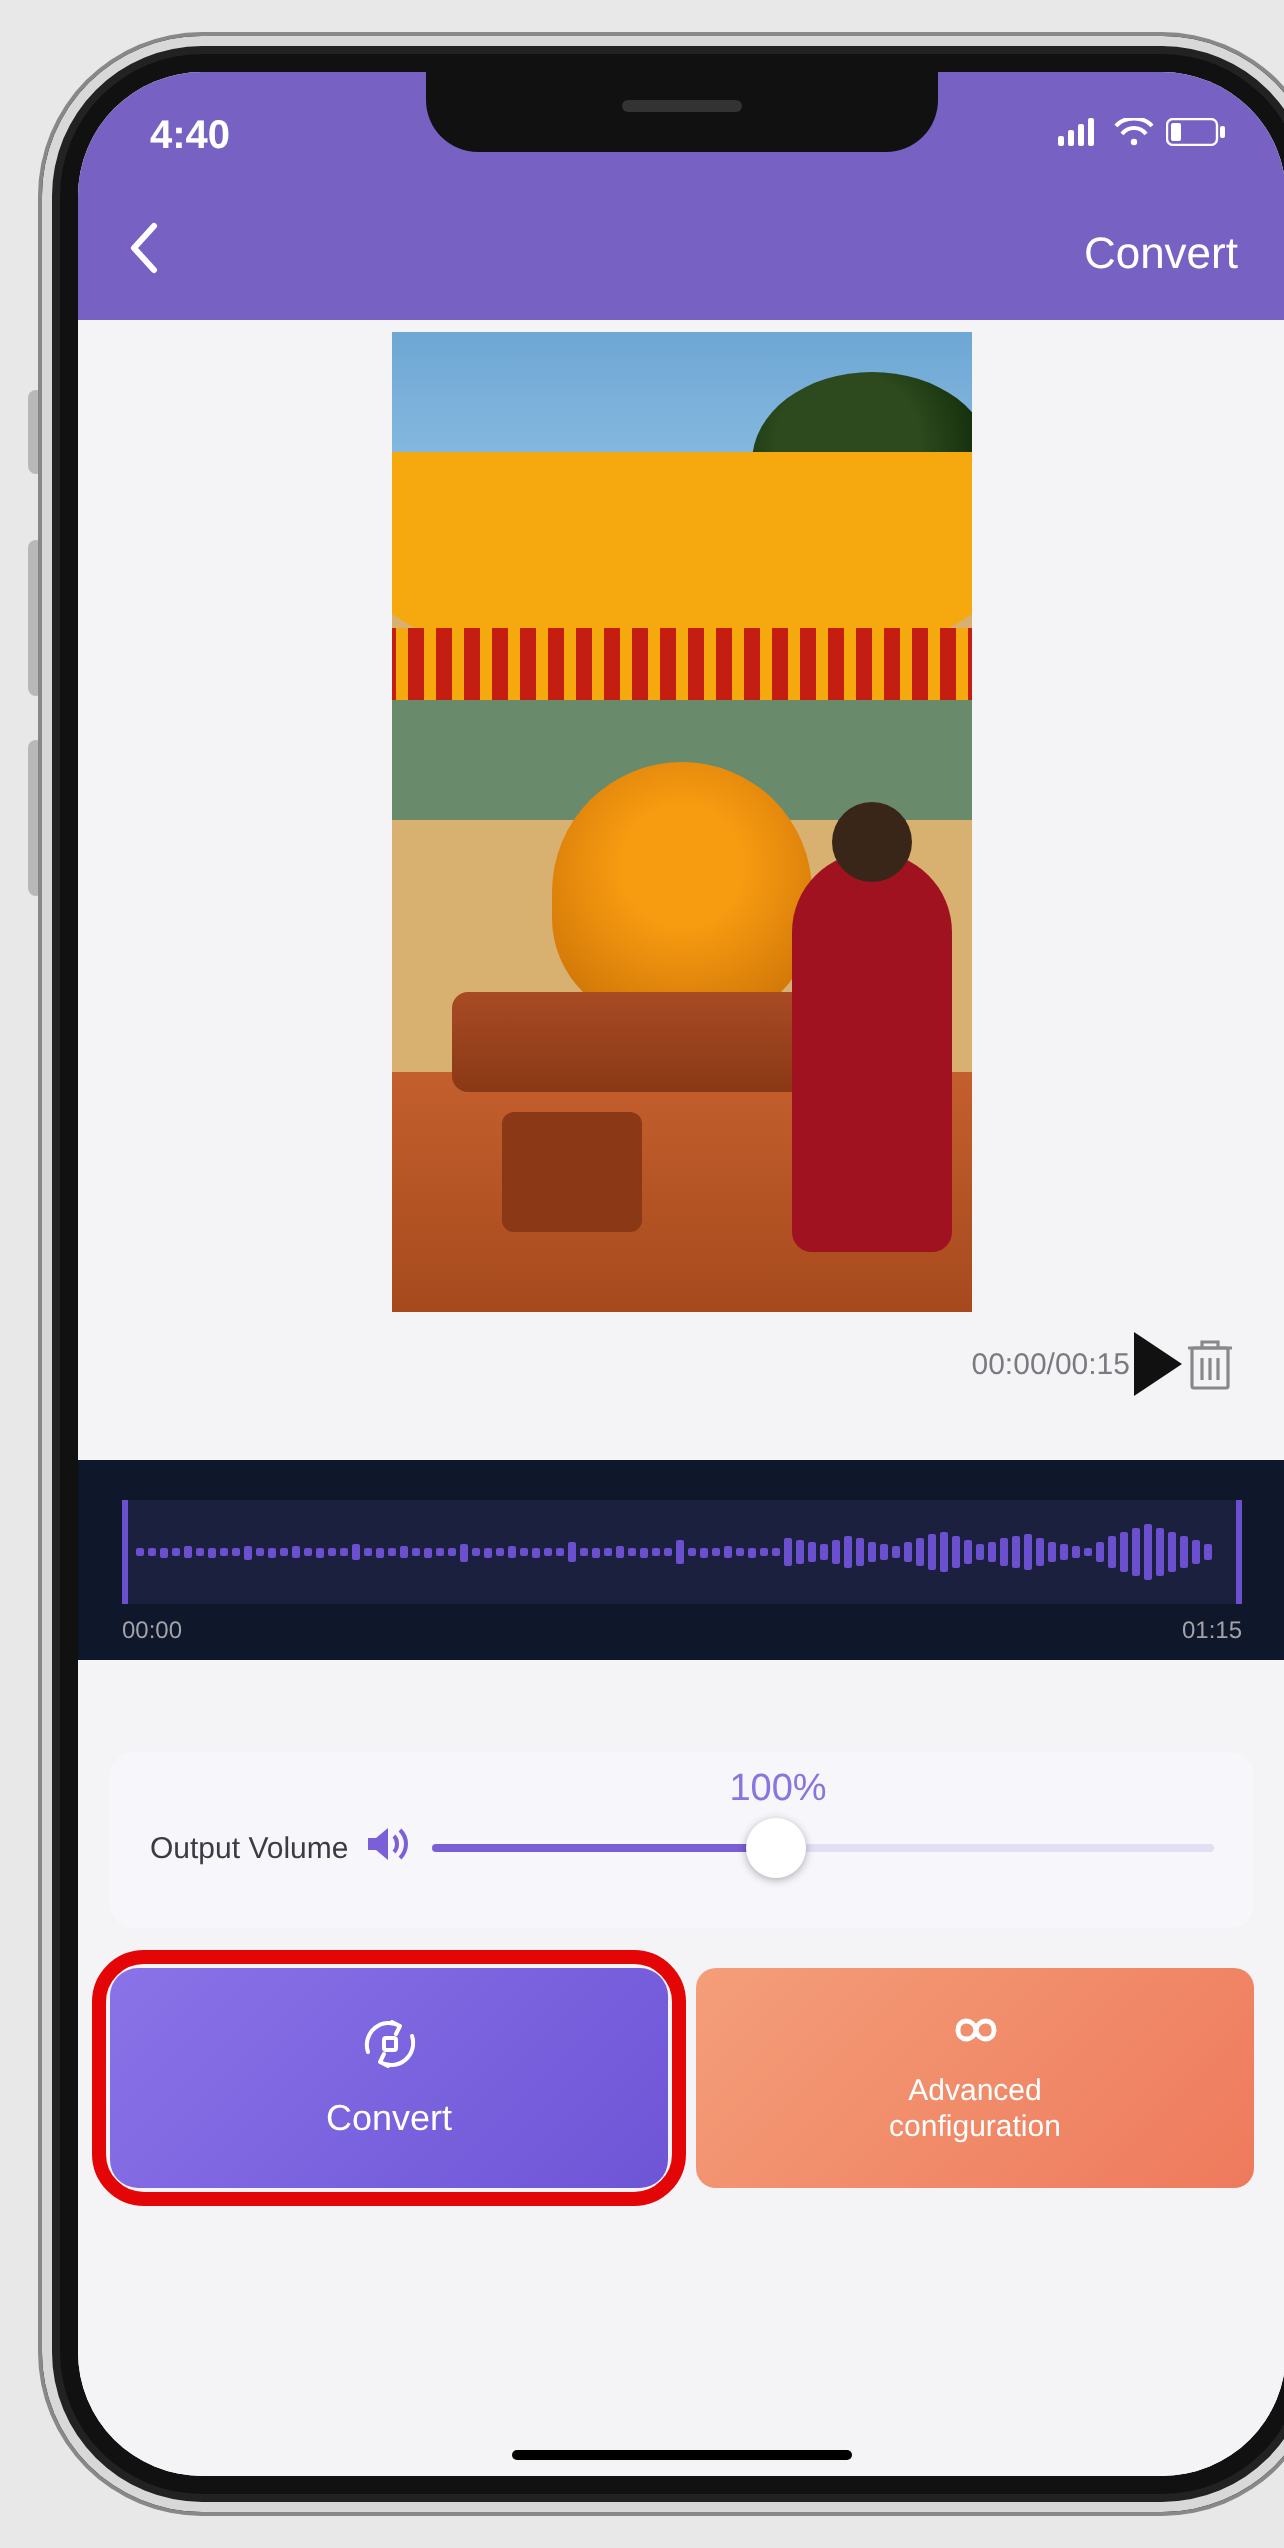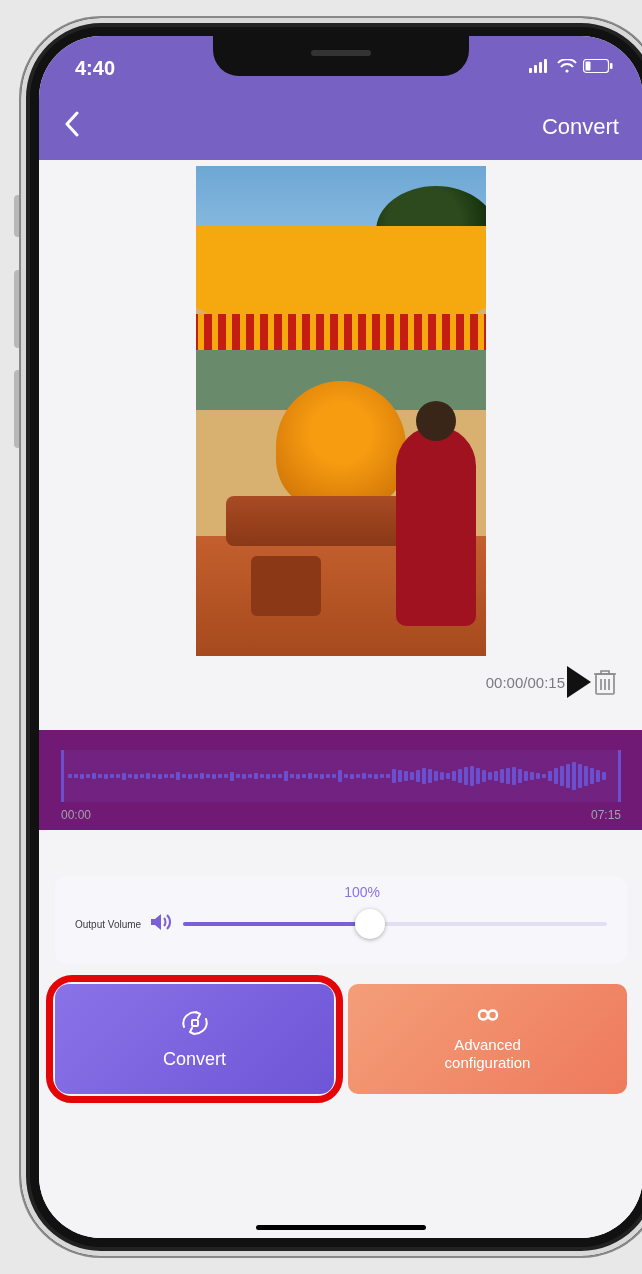--- a/index.html
+++ b/index.html
@@ -66,31 +66,31 @@
   .floor { position:absolute; bottom:0; left:0; right:0; height:120px; background:linear-gradient(#c45f2e,#a64a1d);}
   .stool { position:absolute; bottom:40px; left:55px; width:70px; height:60px; background:#8a3816; border-radius:6px;}
   
   .controls-row {
     display:flex; align-items:center; justify-content:flex-end; padding: 10px 6px 14px 6px;
   }
   .time-text { color:#7a7a80; font-size:15px;}
   .play-btn svg { display:block;}
   .trash-btn svg { display:block;}
   
-  .wave-card { background:#701a75; margin: 18px 0 0 0; padding: 20px 22px 8px 22px;}
+  .wave-card { background:#0f172a; margin: 18px 0 0 0; padding: 20px 22px 8px 22px;}
   .wave-box { border-left:3px solid #6a4fcf; border-right:3px solid #6a4fcf; height:52px; display:flex; align-items:center; gap:2px; padding:0 4px;
     background: linear-gradient(rgba(120,95,210,0.12),rgba(120,95,210,0.12));}
   .wave-box .bar { width:4px; background:#6a4fcf; border-radius:1px;}
   .wave-labels { display:flex; justify-content:space-between; color:#a2a2aa; font-size:12px; margin-top:6px;}
   
   .settings-card { background:#f6f6fb; margin: 46px 16px 0 16px; border-radius:12px; padding: 28px 20px 20px 20px; position:relative;}
   .volume-row { display:flex; align-items:center; gap:10px;}
-  .label { color:#3b3b42; font-size:10px;}
+  .label { color:#3b3b42; font-size:15px;}
   .vol-wrap { flex:1; position:relative; height:40px; display:flex; align-items:center;}
-  .vol-pct { position:absolute; top:-20px; left:38%; color:#8a74df; font-size:14px;}
+  .vol-pct { position:absolute; top:-20px; left:38%; color:#8a74df; font-size:19px;}
   .track { position:relative; height:4px; background:#e2dff4; width:100%; border-radius:2px;}
   .track .fill { position:absolute; left:0; top:0; bottom:0; width:44%; background:#7a5fd6; border-radius:2px;}
   .thumbk { position:absolute; left:44%; top:50%; transform:translate(-50%,-50%); width:30px; height:30px; background:#fff; border-radius:50%; box-shadow:0 1px 4px rgba(0,0,0,0.3);}
   .format-row { display:flex; align-items:center; gap:16px; margin-top:28px;}
   .fmt { font-size:17px; color:#c3c3cd; padding:6px 12px; border-radius:8px; cursor:pointer;}
   .fmt.selected { background:#e4ddfb; color:#6a4fcf; font-weight:500;}
   
   .actions { display:flex; gap:14px; margin: 20px 16px 0 16px;}
   .action-btn { flex:1; height:110px; border-radius:14px; display:flex; flex-direction:column; align-items:center; justify-content:center; color:#fff; gap:8px; cursor:pointer;}
   .btn-convert { background: linear-gradient(135deg,#8a73e8,#6d55d6); position:relative;}
@@ -284,21 +284,21 @@
             <div class="bar" style="height: 24px;"></div>
             <div class="bar" style="height: 28px;"></div>
             <div class="bar" style="height: 24px;"></div>
             <div class="bar" style="height: 20px;"></div>
             <div class="bar" style="height: 16px;"></div>
             <div class="bar" style="height: 12px;"></div>
             <div class="bar" style="height: 8px;"></div>
           </div>
         <div class="wave-labels">
           <span>00:00</span>
-          <span>07:15</span>
+          <span>01:15</span>
         </div>
       </div>
 
       <div class="settings-card">
         <div class="volume-row">
           <span class="label">Output Volume</span>
           <span>
             <svg width="22" height="20" viewBox="0 0 22 20">
                 <g fill="#7a5fd6">
                   <path d="M0 7 H4 L10 2 V18 L4 13 H0 Z"></path>

